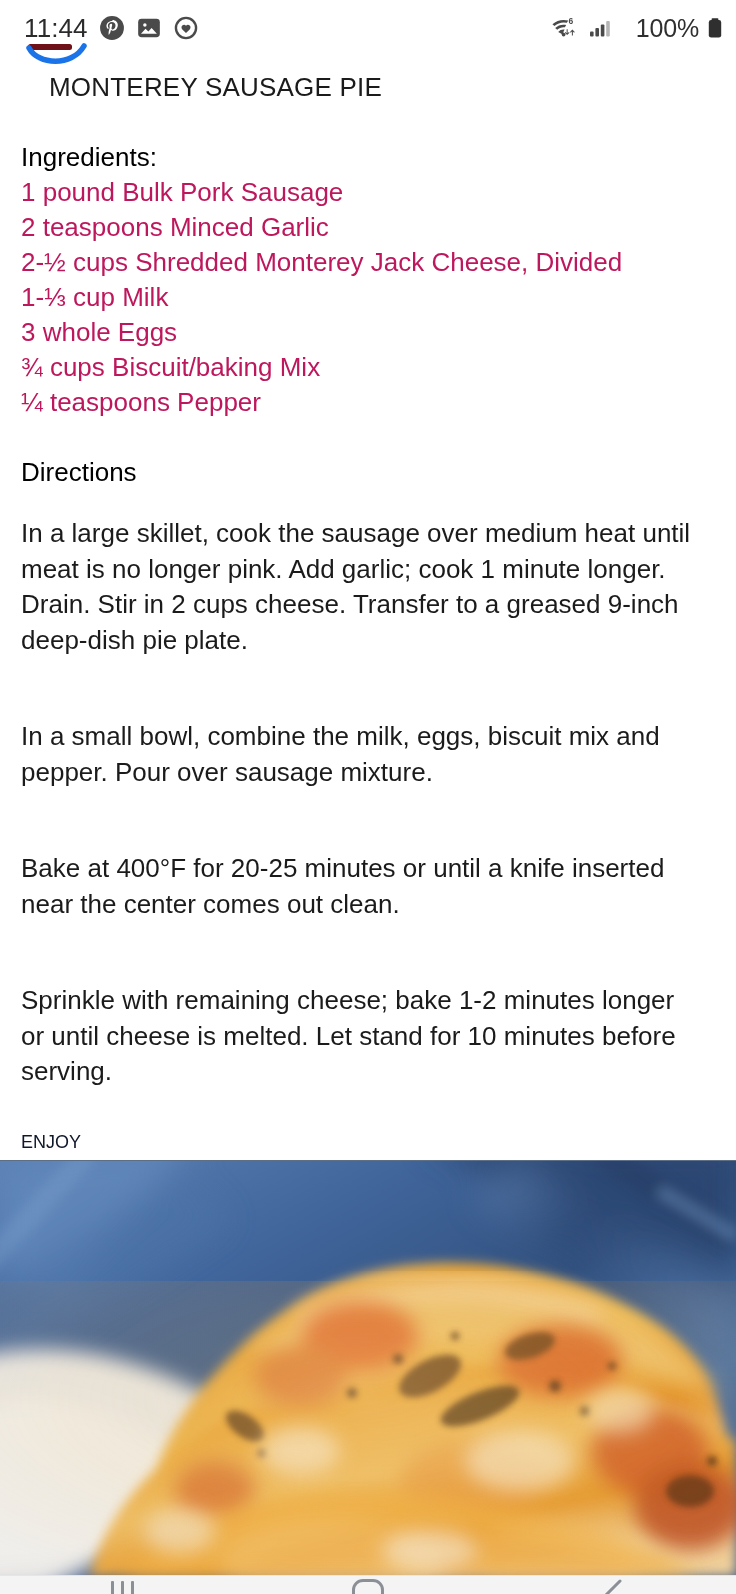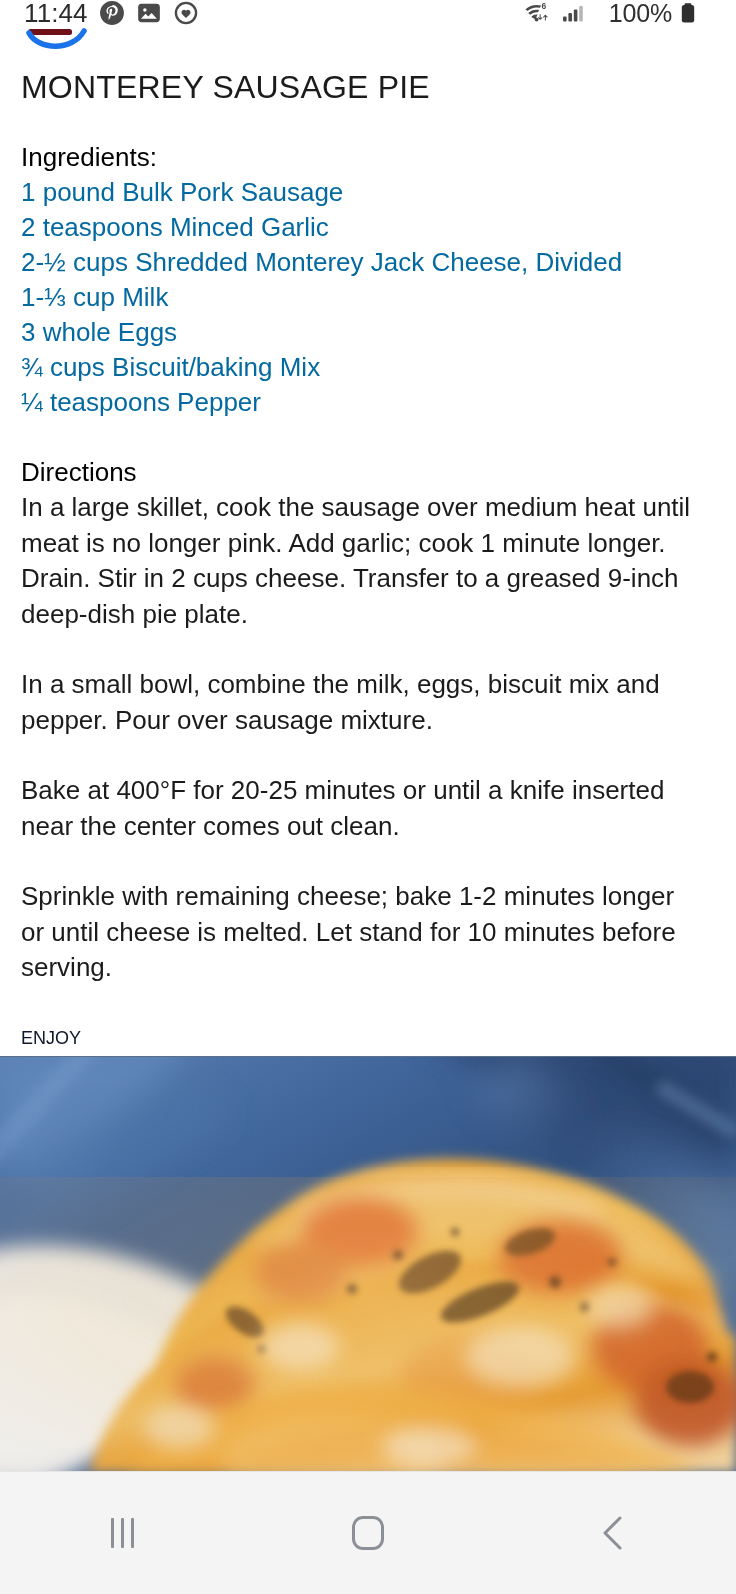--- a/index.html
+++ b/index.html
@@ -14,22 +14,22 @@
     width:736px; height:1594px;
     background:#ffffff;
     display:flex; flex-direction:column;
   }
 
   
   .statusbar {
     position:relative;
     height:56px;
     flex:0 0 56px;
-    display:flex; align-items:flex-start;
-    padding:0 39px 0 24px;
+    display:flex; align-items:center;
+    padding:0 12px 0 24px;
     background:#ffffff;
   }
   .sb-left { display:flex; align-items:center; gap:11px; position:relative; }
   .sb-time {
     font-size:26px; color:#2b2b2b; letter-spacing:0.1px;
     font-family:"Liberation Sans", sans-serif;
     line-height:1;
   }
   .sb-icon { width:26px; height:26px; display:block; }
   .sb-right { margin-left:auto; display:flex; align-items:center; gap:7px; }
@@ -45,38 +45,40 @@
     pointer-events:none;
   }
 
   
   .content {
     flex:0 0 auto;
     padding:14px 20px 0 21px;
     background:#ffffff;
   }
   .doc-title {
-    font-size:32px;
+    font-size:26px;
     color:#1b1b1b;
     line-height:35px;
     letter-spacing:0.2px;
     white-space:pre;
+    margin-left:28px;
   }
   .blank-line { height:35px; }
   .sec-head {
     font-size:26px; color:#000000; line-height:35px;
     white-space:pre;
   }
   .ing-line {
-    font-size:26px; color:#0369a1; line-height:35px;
+    font-size:26px; color:#be185d; line-height:35px;
     white-space:pre;
   }
   .para {
     font-size:26px; color:#1b1b1b; line-height:35.5px;
     max-width:676px;
+    margin-top:26px;
   }
   .enjoy {
     font-size:18px; color:#0f172a; line-height:35px;
     white-space:pre;
   }
 
   
   .photo-wrap {
     flex:0 0 auto;
     width:736px;

